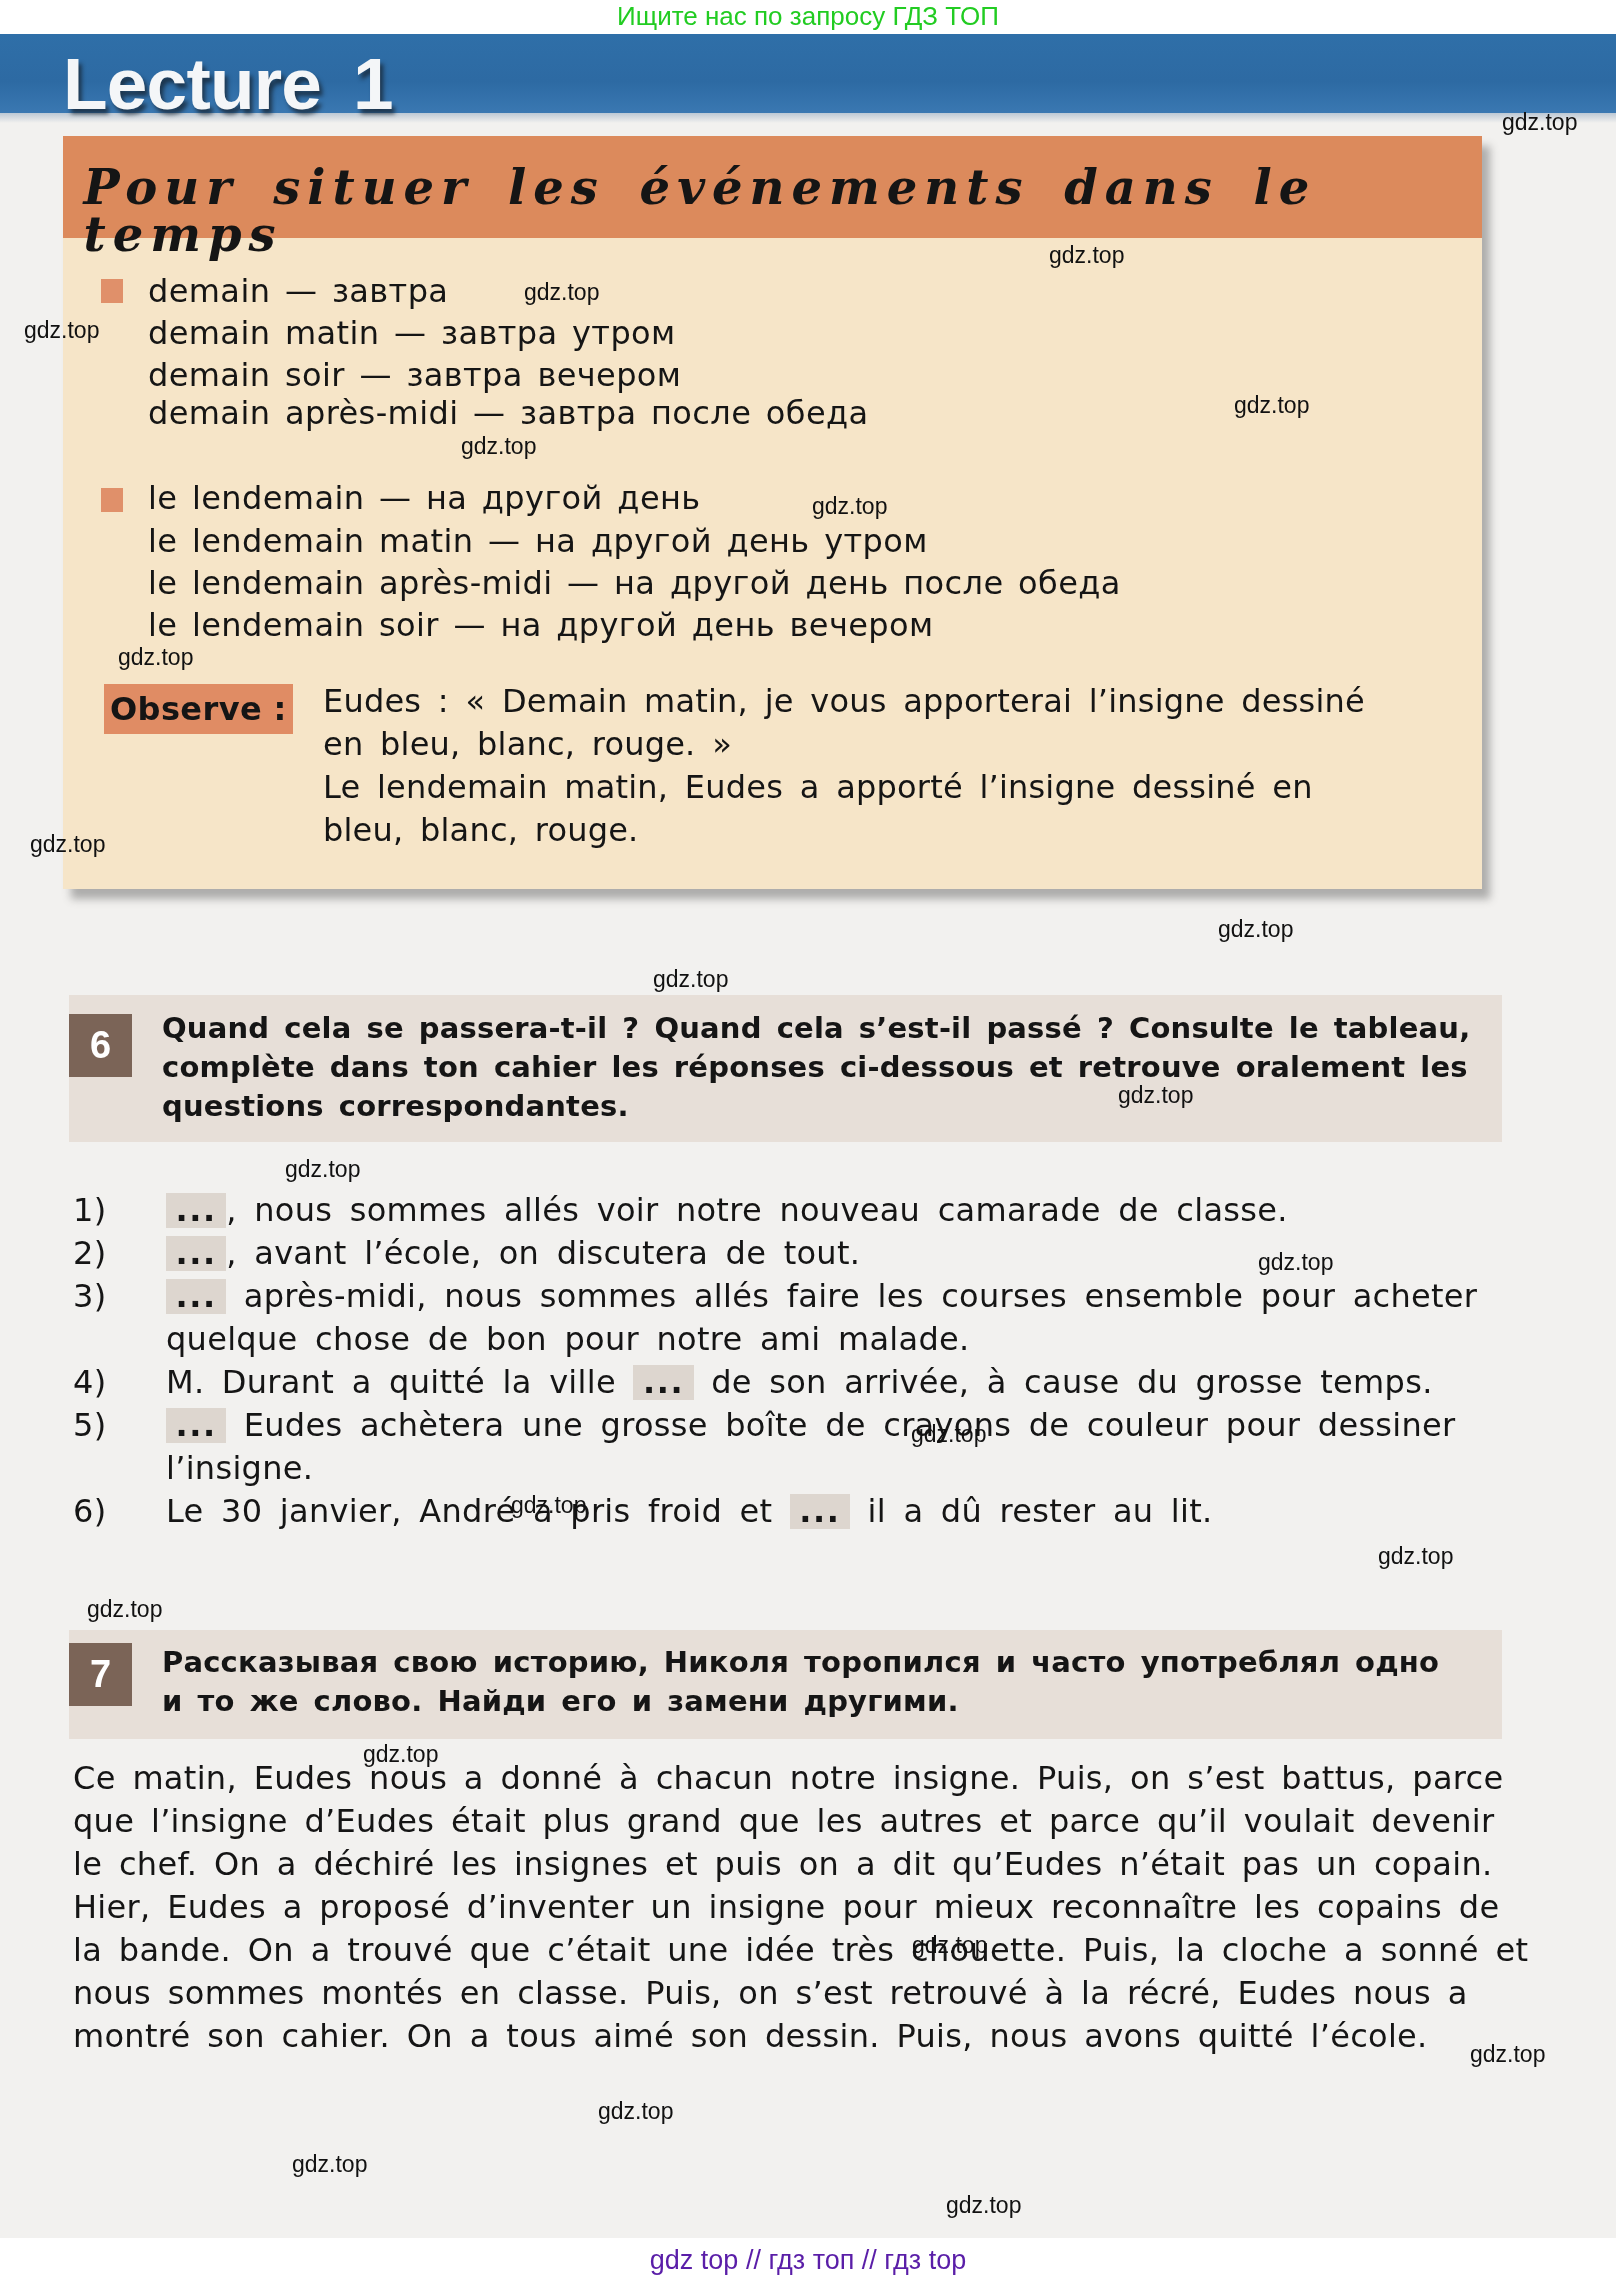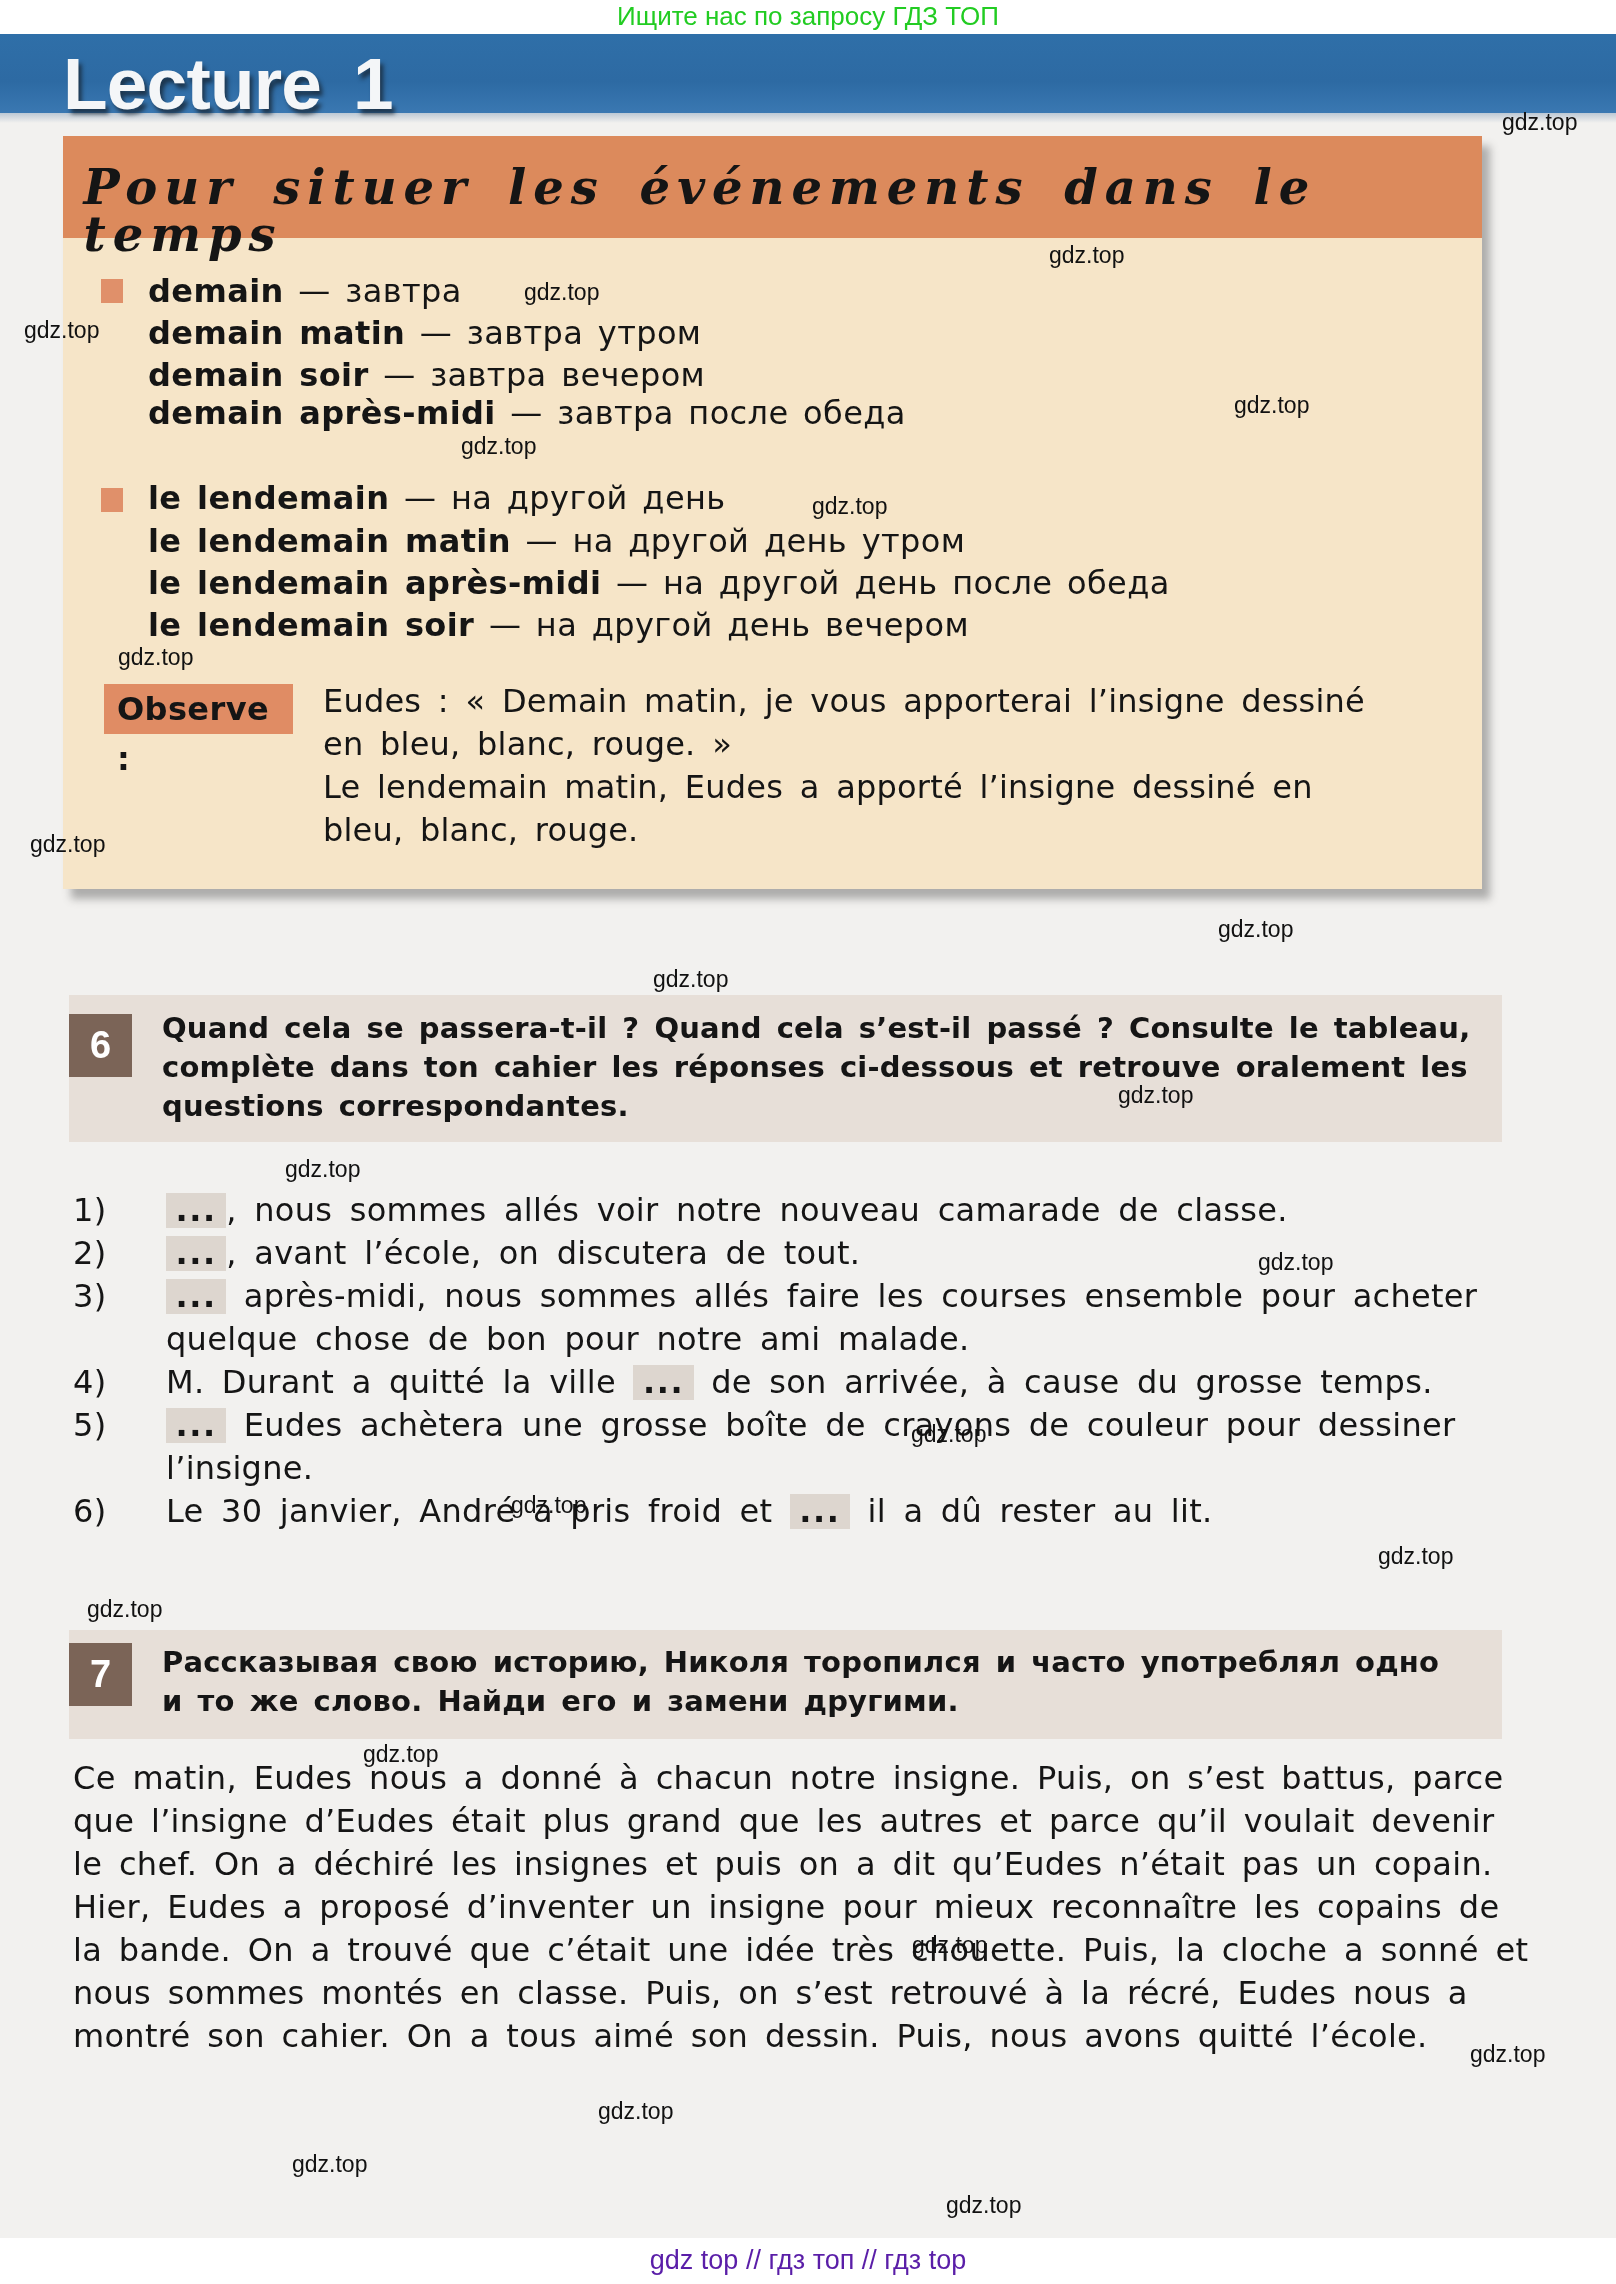--- a/index.html
+++ b/index.html
@@ -55,29 +55,29 @@
     position: absolute; left: 20.5px; top: 28px;
     font-family: "DejaVu Serif", serif; font-style: italic; font-weight: bold;
     font-size: 48px; line-height: 47px; letter-spacing: 7px; word-spacing: 11px;
     color: #151515;
   }
   .vgroup { position: absolute; left: 0; }
   .vrow {
     position: absolute; left: 85px; white-space: nowrap;
     font-size: 32px; line-height: 43px; letter-spacing: 0.4px; word-spacing: 4px;
   }
-  .vrow .fr { font-weight: bold; }
+  .vrow .fr { font-weight: normal; }
   .bullet {
     position: absolute; left: 38px; width: 22px; height: 24px; background: #e0906a;
   }
   .observe-tag {
     position: absolute; left: 41px; top: 548px; width: 189px; height: 50px;
     background: #e08c64;
     font-family: "DejaVu Sans", sans-serif; font-weight: bold;
-    font-size: 32px; line-height: 50px; padding-left: 13px;
+    font-size: 32px; line-height: 50px; padding-left: 6px;
     letter-spacing: 0.4px;
   }
   .observe-text {
     position: absolute; left: 260px; top: 544px; width: 1143px;
     font-size: 32px; line-height: 43px; word-spacing: 6.3px; letter-spacing: 0.2px;
   }
   .observe-text p { margin: 0; }
   
   .ex-box {
     position: absolute; left: 69px; width: 1433px;

